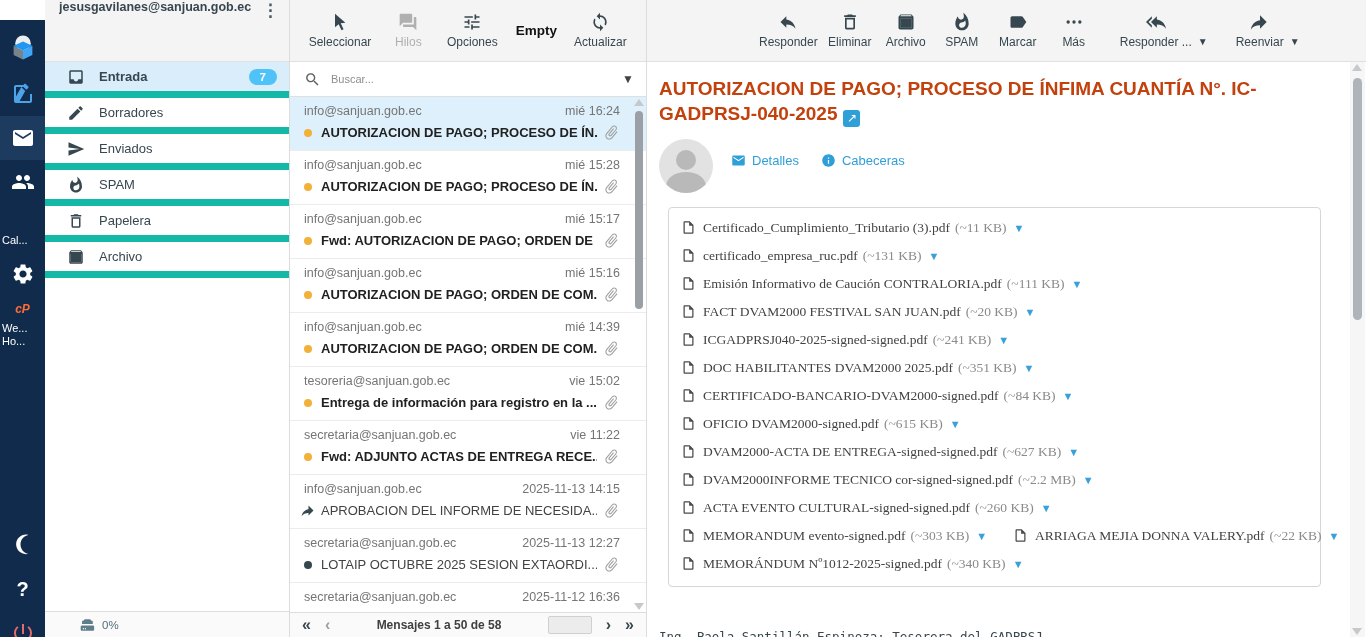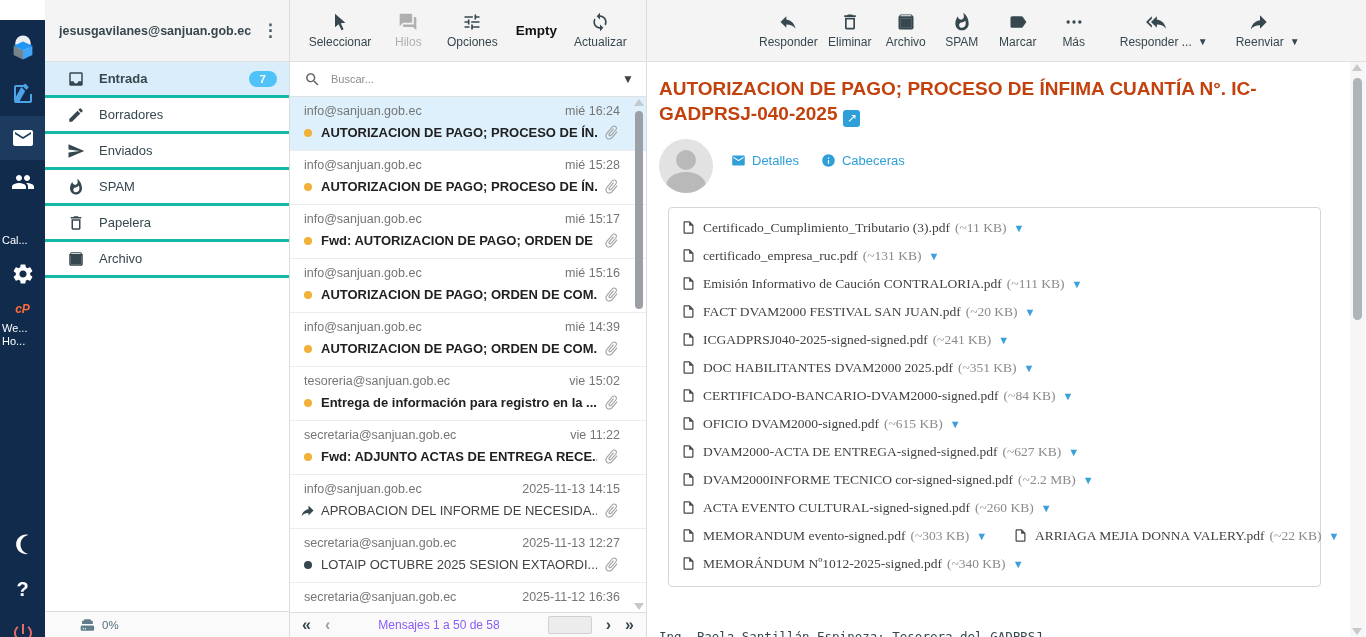--- a/index.html
+++ b/index.html
@@ -16,24 +16,24 @@
   .rail-mail { background:#1d3a5f; }
   .rail-text { color:#fff; font-size:11px; line-height:13px; text-align:left; width:45px; padding-left:2px; white-space:pre-line; cursor:pointer; }
   .rail-cal { margin-top:30px; height:14px; overflow:hidden; }
   .rail-gear { margin-top:4px; }
   .rail-cp { font-weight:bold; font-style:italic; color:#ff6c37; font-size:12px; height:26px; }
   .rail-spacer { flex:1; }
   .rail-power { color:#e66a6a; margin-bottom:2px; }
 
   
   .folders-panel { position:absolute; left:45px; top:0; width:245px; height:637px; background:#fff; border-right:1px solid #dcdcdc; }
-  .account-bar { height:62px; background:#f4f4f4; border-bottom:1px solid #e0e0e0; display:flex; align-items:center; padding:0 8px 0 14px; }
+  .account-bar { height:62px; background:#f4f4f4; border-bottom:1px solid #e0e0e0; display:flex; padding:0 8px 0 14px; }
   .account-email { flex:1; font-size:12.5px; font-weight:bold; color:#37474f; white-space:nowrap; overflow:hidden; }
   .kebab { font-size:17px; font-weight:bold; color:#455a64; padding:0 4px; cursor:pointer; letter-spacing:-2px; }
-  .folder-row { height:36px; display:flex; align-items:center; padding:0 12px 0 22px; border-bottom:3px solid #14b8a6; cursor:pointer; color:#37474f; }
+  .folder-row { height:36px; display:flex; align-items:center; padding:0 12px 0 22px; border-bottom:7px solid #14b8a6; cursor:pointer; color:#37474f; }
   .folder-row svg { width:18px; height:18px; fill:#37474f; margin-right:14px; flex:none; }
   .folder-label { flex:1; font-size:13px; font-weight:bold; color:#37474f; }
   .folder-row.active { background:#d9edfa; }
   .badge { background:#4fc3f7; color:#fff; font-size:11.5px; font-weight:bold; border-radius:9px; padding:2px 11px; }
   .panel-footer { position:absolute; left:0; bottom:0; width:100%; height:26px; background:#fafafa; border-top:1px solid #ddd; display:flex; align-items:center; padding:0 12px 0 34px; }
   .panel-footer svg { width:17px; height:17px; fill:#607d8b; margin-right:6px; }
   .usage-label { font-size:11.5px; color:#546e7a; }
 
   
   .list-panel { position:absolute; left:290px; top:0; width:357px; height:637px; background:#fff; border-right:1px solid #dcdcdc; }
@@ -65,21 +65,21 @@
   .msg-row.unread .msg-subject { font-weight:bold; color:#212121; }
   .clip-icon { width:17px; height:17px; fill:#9e9e9e; flex:none; margin-left:6px; transform:rotate(40deg); }
   .list-scroll { position:absolute; right:2px; top:97px; width:10px; bottom:25px; }
   .list-scroll .thumb { position:absolute; top:14px; left:1px; width:8px; height:198px; background:#9aa0a6; border-radius:4px; cursor:pointer; }
   .arrow-up, .arrow-down { position:absolute; left:0; width:0; height:0; border-left:5px solid transparent; border-right:5px solid transparent; cursor:pointer; }
   .arrow-up { top:2px; border-bottom:7px solid #c5c9cc; }
   .arrow-down { bottom:2px; border-top:7px solid #c5c9cc; }
   .paging-bar { position:absolute; left:0; bottom:0; width:100%; height:25px; background:#fafafa; border-top:1px solid #ddd; display:flex; align-items:center; padding:0 12px; gap:14px; }
   .pg-btn { font-size:16px; font-weight:bold; color:#37474f; cursor:pointer; line-height:1; }
   .pg-btn.dim { color:#9e9e9e; }
-  .pg-label { flex:1; text-align:center; font-size:12px; font-weight:normal; color:#8b5cf6; }
+  .pg-label { flex:1; text-align:center; font-size:12px; font-weight:bold; color:#404040; }
   .pg-input { width:44px; height:18px; background:#ececec; border:1px solid #d0d0d0; border-radius:2px; }
 
   
   .view-panel { position:absolute; left:647px; top:0; width:719px; height:637px; background:#fff; }
   .view-toolbar { height:62px; background:#f4f4f4; border-bottom:1px solid #e0e0e0; display:flex; align-items:center; padding-left:110px; gap:4px; }
   .view-toolbar .tb-btn { min-width:52px; }
   .drop-caret { font-size:10px; color:#37474f; align-self:flex-end; margin:0 6px 14px 0; cursor:pointer; }
   .view-body { position:absolute; top:62px; left:0; right:17px; bottom:0; overflow:hidden; background:#fff; }
   .subject-wrap { padding:14px 20px 0 12px; display:block; }
   .subject { font-size:19px; font-weight:bold; color:#c2410c; line-height:25px; display:inline; }

